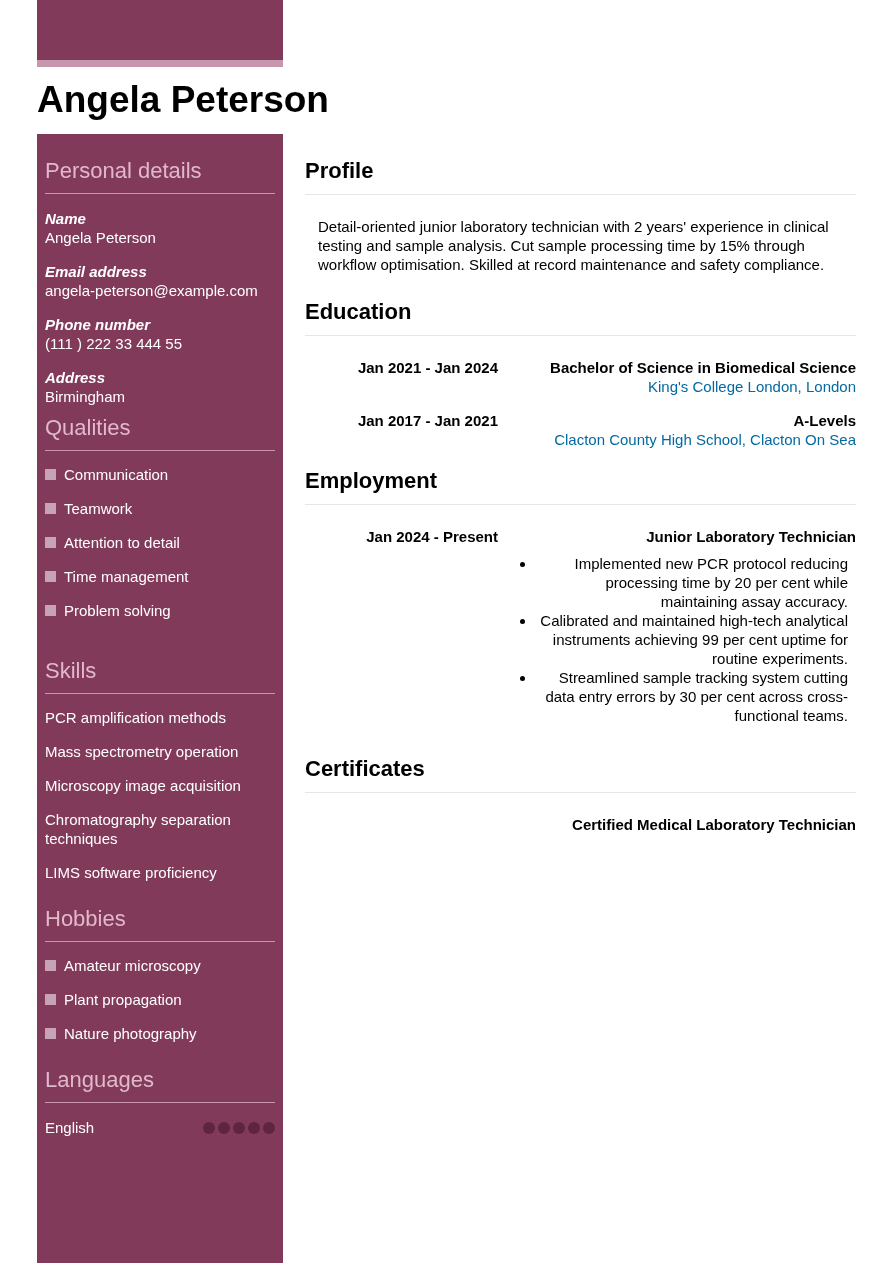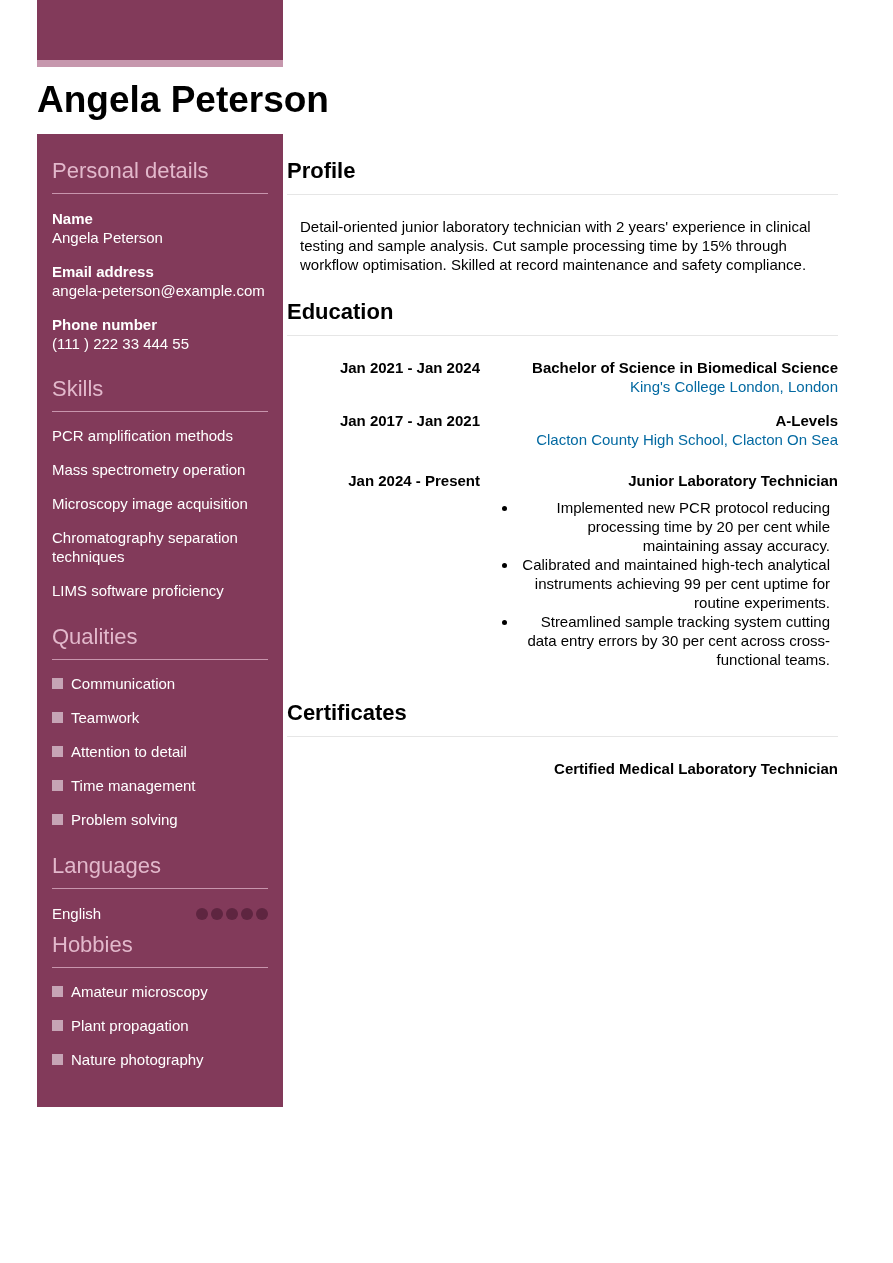--- a/index.html
+++ b/index.html
@@ -40,25 +40,25 @@
       font-weight: bold;
       letter-spacing: 0px;
       line-height: 44px;
       color: #000000;
     }
     .sidebar {
       position: absolute;
       left: 37px;
       top: 134px;
       width: 246px;
-      height: 973px;
+      height: 1129px;
       background: #823a5a;
       color: #ffffff;
       box-sizing: border-box;
-      padding: 0 15px;
+      padding: 0 8px;
     }
     .side-heading {
       font-size: 22px;
       color: #e2b8cb;
       margin: 0;
       padding-top: 22px;
       padding-bottom: 8px;
       border-bottom: 1px solid #c895ad;
       line-height: 28px;
       font-weight: normal;
@@ -66,20 +66,21 @@
     .side-heading.first {
       padding-top: 23px;
     }
     .pd-block {
       margin-top: 15px;
       font-size: 15px;
       line-height: 19px;
     }
     .pd-label {
       font-weight: bold;
+      font-style: italic;
     }
     .skills-list {
       margin-top: 14px;
     }
     .skill-item {
       font-size: 15px;
       line-height: 19px;
       margin-bottom: 15px;
     }
     .bullet-list {
@@ -113,21 +114,21 @@
     }
     .lang-dot {
       width: 12px;
       height: 12px;
       border-radius: 50%;
       background: #5e2540;
     }
 
     .main {
       position: absolute;
-      left: 287px;
+      left: 305px;
       top: 134px;
       width: 551px;
     }
     .main-heading {
       font-size: 22px;
       font-weight: bold;
       margin: 0;
       padding-top: 23px;
       padding-bottom: 9px;
       line-height: 28px;
@@ -185,89 +186,93 @@
       <div class="pd-label">Name</div>
       <div class="pd-value">Angela Peterson</div>
     </div>
     <div class="pd-block">
       <div class="pd-label">Email address</div>
       <div class="pd-value">angela-peterson@example.com</div>
     </div>
     <div class="pd-block">
       <div class="pd-label">Phone number</div>
       <div class="pd-value">(111 ) 222 33 444 55</div>
+    </div>
+    <div class="pd-block">
+      <div class="pd-label">Address</div>
+      <div class="pd-value">Birmingham</div>
+    </div>
+  </section>
+
+  <section>
+    <h2 class="side-heading" style="padding-top:8px;">Qualities</h2>
+    <div class="bullet-list">
+      <div class="bullet-item">
+        <span class="bullet-square"></span>
+        <span>Communication</span>
+      </div>
+      <div class="bullet-item">
+        <span class="bullet-square"></span>
+        <span>Teamwork</span>
+      </div>
+      <div class="bullet-item">
+        <span class="bullet-square"></span>
+        <span>Attention to detail</span>
+      </div>
+      <div class="bullet-item">
+        <span class="bullet-square"></span>
+        <span>Time management</span>
+      </div>
+      <div class="bullet-item">
+        <span class="bullet-square"></span>
+        <span>Problem solving</span>
+      </div>
     </div>
   </section>
 
   <section>
     <h2 class="side-heading">Skills</h2>
     <div class="skills-list">
       <div class="skill-item">PCR amplification methods</div>
       <div class="skill-item">Mass spectrometry operation</div>
       <div class="skill-item">Microscopy image acquisition</div>
       <div class="skill-item">Chromatography separation techniques</div>
       <div class="skill-item">LIMS software proficiency</div>
     </div>
   </section>
 
   <section>
-    <h2 class="side-heading" style="padding-top:8px;">Qualities</h2>
+    <h2 class="side-heading" style="padding-top:8px;">Hobbies</h2>
     <div class="bullet-list">
       <div class="bullet-item">
         <span class="bullet-square"></span>
-        <span>Communication</span>
-      </div>
-      <div class="bullet-item">
-        <span class="bullet-square"></span>
-        <span>Teamwork</span>
-      </div>
-      <div class="bullet-item">
-        <span class="bullet-square"></span>
-        <span>Attention to detail</span>
-      </div>
-      <div class="bullet-item">
-        <span class="bullet-square"></span>
-        <span>Time management</span>
-      </div>
-      <div class="bullet-item">
-        <span class="bullet-square"></span>
-        <span>Problem solving</span>
+        <span>Amateur microscopy</span>
+      </div>
+      <div class="bullet-item">
+        <span class="bullet-square"></span>
+        <span>Plant propagation</span>
+      </div>
+      <div class="bullet-item">
+        <span class="bullet-square"></span>
+        <span>Nature photography</span>
       </div>
     </div>
   </section>
 
   <section>
     <h2 class="side-heading" style="padding-top:8px;">Languages</h2>
     <div class="lang-row">
       <span>English</span>
       <span class="lang-dots" id="lang-dots-0">
           <span class="lang-dot"></span>
           <span class="lang-dot"></span>
           <span class="lang-dot"></span>
           <span class="lang-dot"></span>
           <span class="lang-dot"></span>
         </span>
-    </div>
-  </section>
-
-  <section>
-    <h2 class="side-heading" style="padding-top:8px;">Hobbies</h2>
-    <div class="bullet-list">
-      <div class="bullet-item">
-        <span class="bullet-square"></span>
-        <span>Amateur microscopy</span>
-      </div>
-      <div class="bullet-item">
-        <span class="bullet-square"></span>
-        <span>Plant propagation</span>
-      </div>
-      <div class="bullet-item">
-        <span class="bullet-square"></span>
-        <span>Nature photography</span>
-      </div>
     </div>
   </section>
 </aside>
 
 <main class="main">
   <section>
     <h2 class="main-heading">Profile</h2>
     <p class="profile-text">Detail-oriented junior laboratory technician with 2 years' experience in clinical testing and sample analysis. Cut sample processing time by 15% through workflow optimisation. Skilled at record maintenance and safety compliance.</p>
   </section>
 
@@ -283,20 +288,21 @@
     <div class="entry">
       <div class="entry-date">Jan 2017 - Jan 2021</div>
       <div class="entry-body">
         <div class="entry-title">A-Levels</div>
         <div class="entry-sub">Clacton County High School, Clacton On Sea</div>
       </div>
     </div>
   </section>
 
   <section>
+    <h2 class="main-heading" style="padding-top:18px;">Employment</h2>
     <div class="entry">
       <div class="entry-date">Jan 2024 - Present</div>
       <div class="entry-body">
         <div class="entry-title">Junior Laboratory Technician</div>
         <ul class="entry-bullets">
           <li>Implemented new PCR protocol reducing processing time by 20 per cent while maintaining assay accuracy.</li>
           <li>Calibrated and maintained high-tech analytical instruments achieving 99 per cent uptime for routine experiments.</li>
           <li>Streamlined sample tracking system cutting data entry errors by 30 per cent across cross-functional teams.</li>
         </ul>
       </div>

